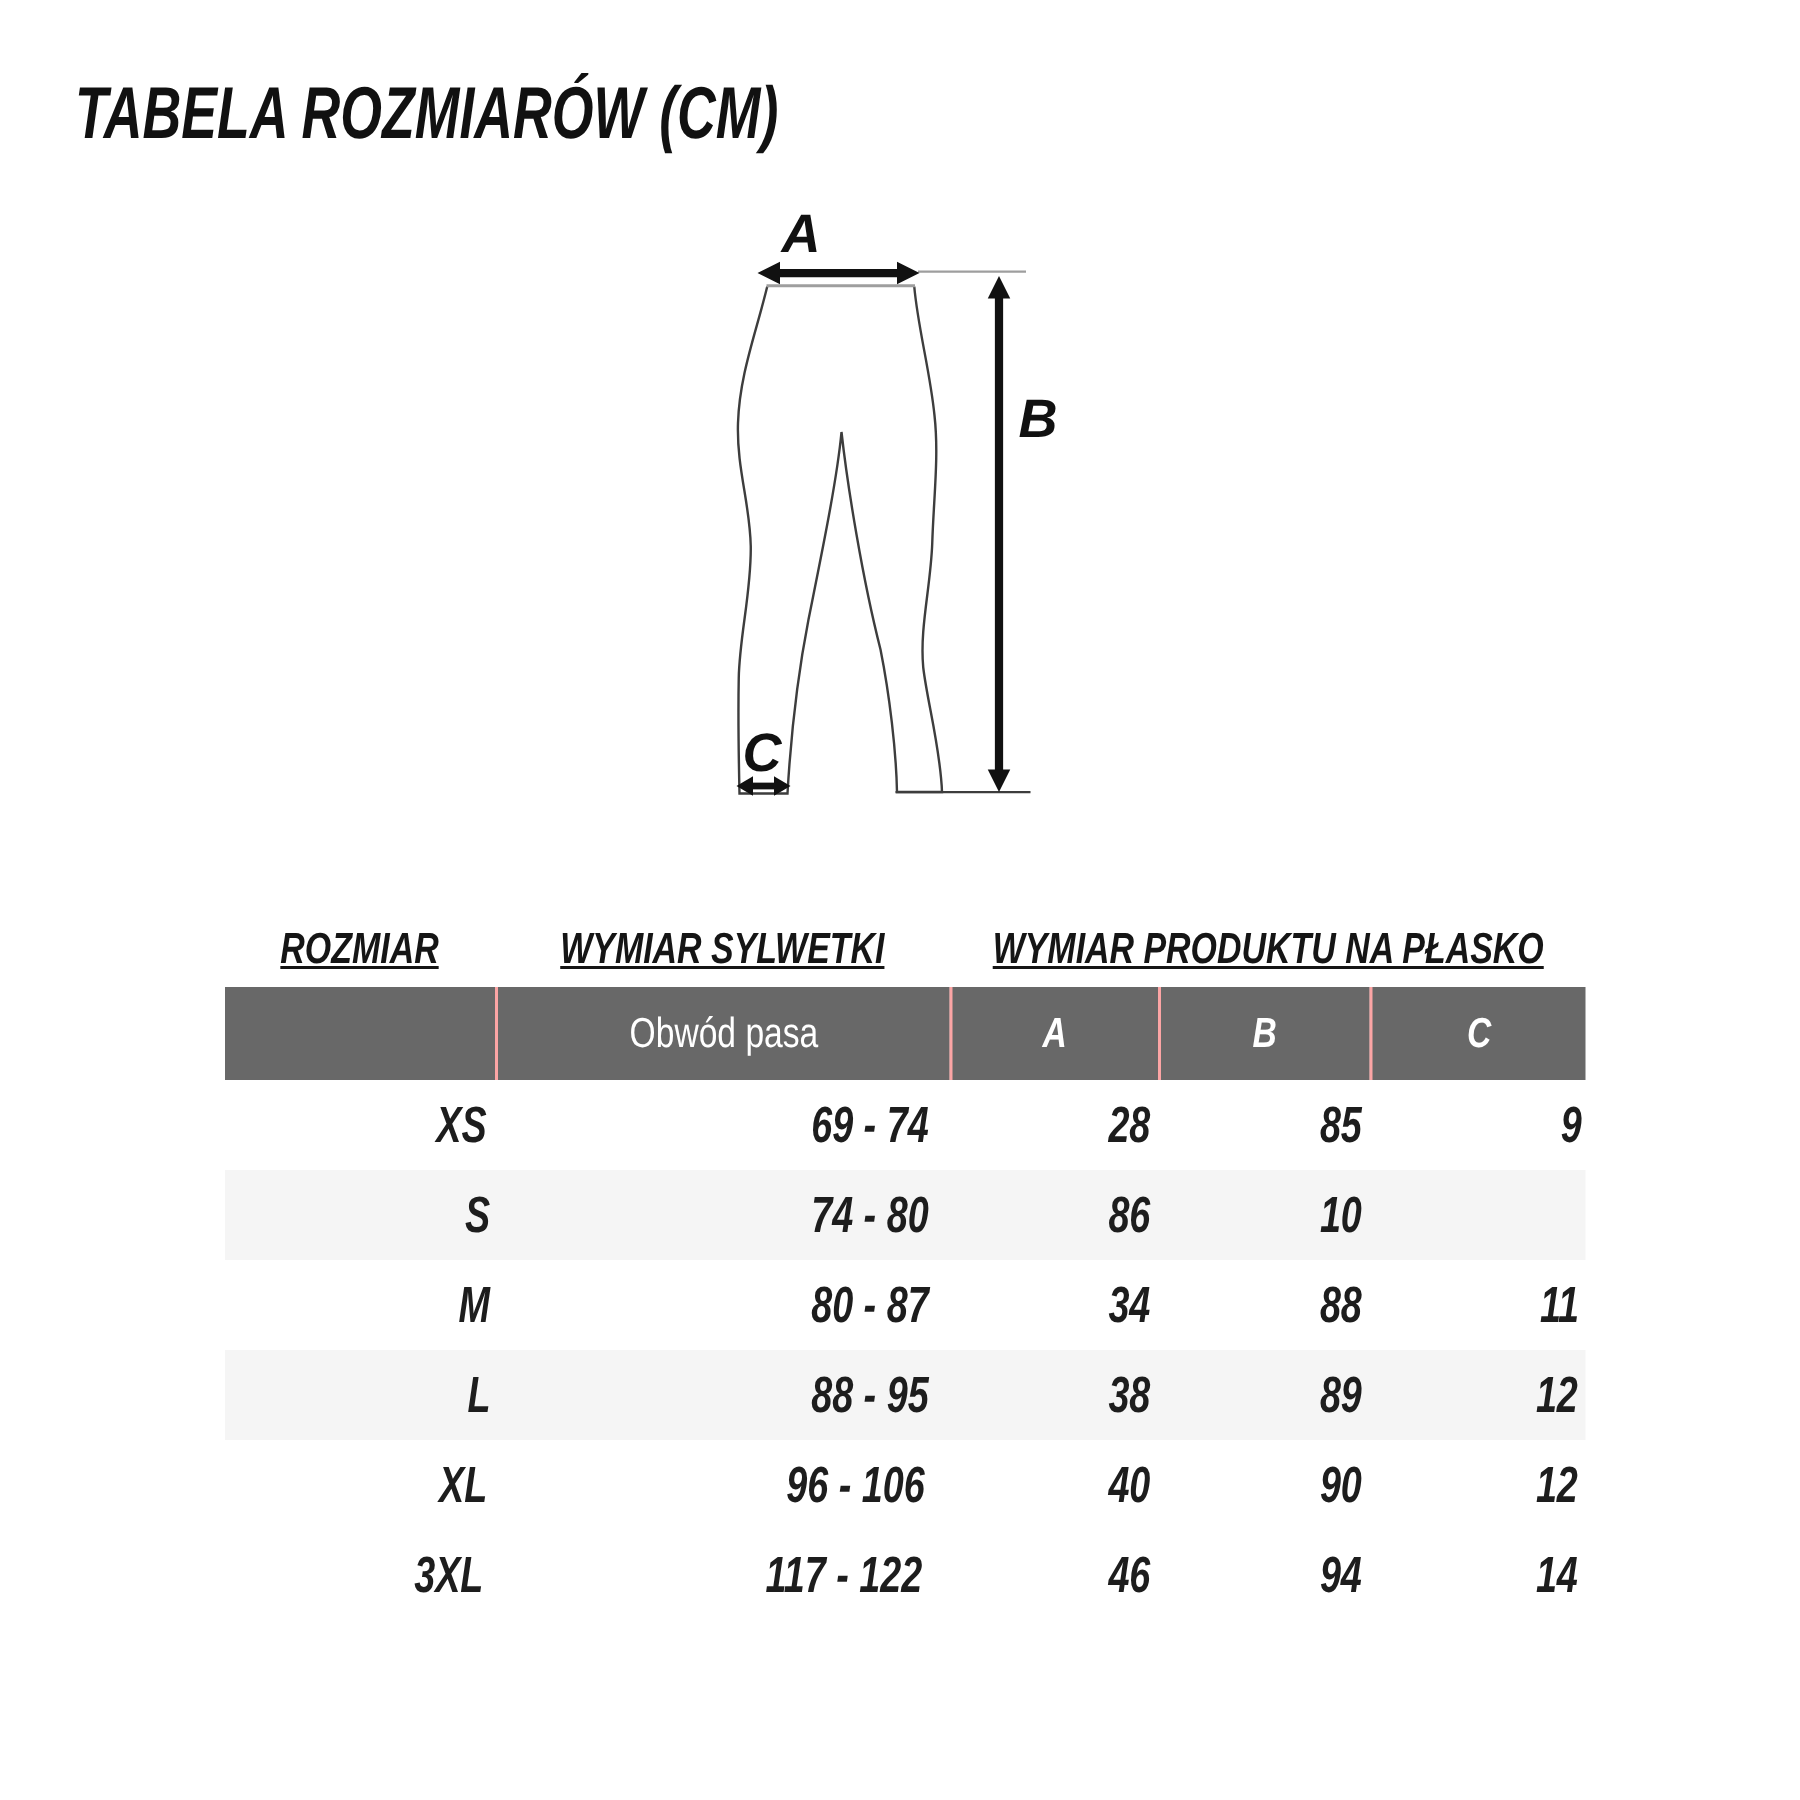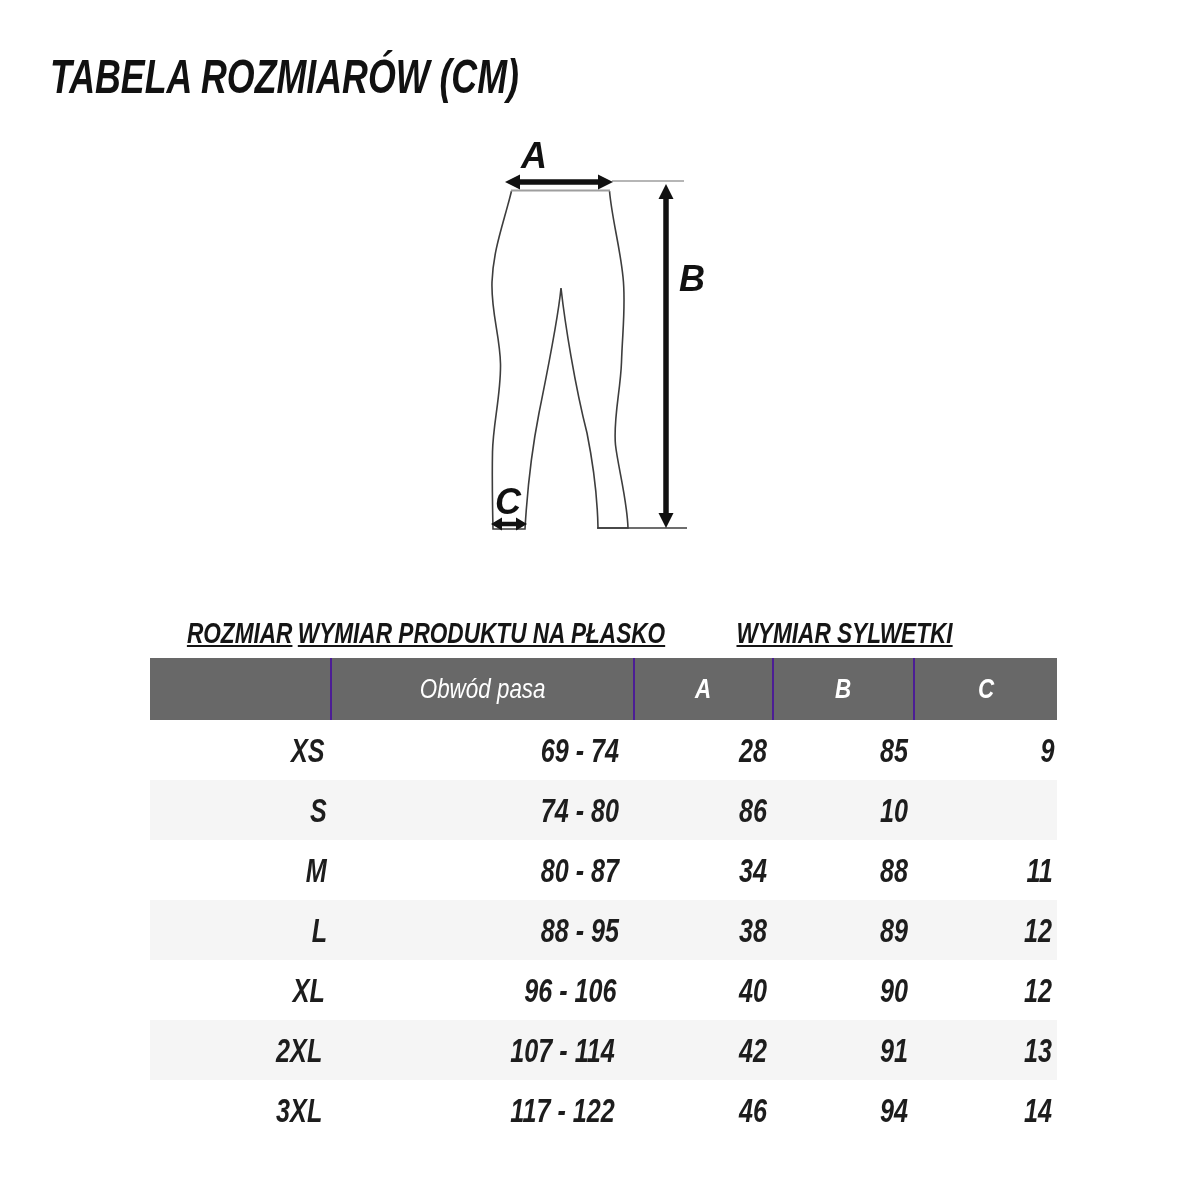--- a/index.html
+++ b/index.html
@@ -50,21 +50,21 @@
     font-size:29px;font-weight:bold;font-style:italic;color:#151515;text-decoration:underline;
   }
   .group-cell .cond{transform:scaleX(0.78);}
   .header-bar .cell{
     height:62px;
     background:var(--header-bg);
     display:flex;align-items:center;justify-content:center;
     color:var(--white);
     font-size:28px;
   }
-  .header-bar .cell + .cell{border-left:2px solid #4c1d95;font-style:italic;}
+  .header-bar .cell + .cell{border-left:2px solid #fca5a5;}
   .header-bar .waist-head{font-weight:400;font-style:normal;}
   .header-bar .abc-head{font-weight:bold;font-style:italic;}
   .header-bar .cond{transform:scaleX(0.8);}
   .data-row{height:60px;}
   .data-row.zebra{background:var(--zebra-bg);}
   .data-row .cell{
     display:flex;align-items:center;justify-content:flex-end;
     font-size:34px;font-weight:bold;font-style:italic;
     color:#1d1d1d;
   }
@@ -125,24 +125,24 @@
     <text x="508" y="514" text-anchor="middle" font-size="36" font-weight="bold" font-style="italic" fill="#111">C</text>
   </svg>
 
   <div class="size-table">
 
     <div class="group-row">
       <div class="group-cell">
           <span class="cond">ROZMIAR</span>
         </div>
       <div class="group-cell">
+          <span class="cond">WYMIAR SYLWETKI</span>
+        </div>
+      <div class="group-cell">
           <span class="cond">WYMIAR PRODUKTU NA PŁASKO</span>
-        </div>
-      <div class="group-cell">
-          <span class="cond">WYMIAR SYLWETKI</span>
         </div>
     </div>
 
     <div class="grid-row header-bar">
       <div class="cell"></div>
       <div class="cell waist-head">
           <span class="cond">Obwód pasa</span>
         </div>
       <div class="cell abc-head">
           <span class="cond">A</span>
@@ -230,37 +230,20 @@
       <div class="cell">
           <span class="cond">40</span>
         </div>
       <div class="cell">
           <span class="cond">90</span>
         </div>
       <div class="cell">
           <span class="cond">12</span>
         </div>
     </div>
-    <div class="grid-row data-row zebra">
-      <div class="cell">
-          <span class="cond">2XL</span>
-        </div>
-      <div class="cell">
-          <span class="cond">107 - 114</span>
-        </div>
-      <div class="cell">
-          <span class="cond">42</span>
-        </div>
-      <div class="cell">
-          <span class="cond">91</span>
-        </div>
-      <div class="cell">
-          <span class="cond">13</span>
-        </div>
-    </div>
     <div class="grid-row data-row">
       <div class="cell">
           <span class="cond">3XL</span>
         </div>
       <div class="cell">
           <span class="cond">117 - 122</span>
         </div>
       <div class="cell">
           <span class="cond">46</span>
         </div>

